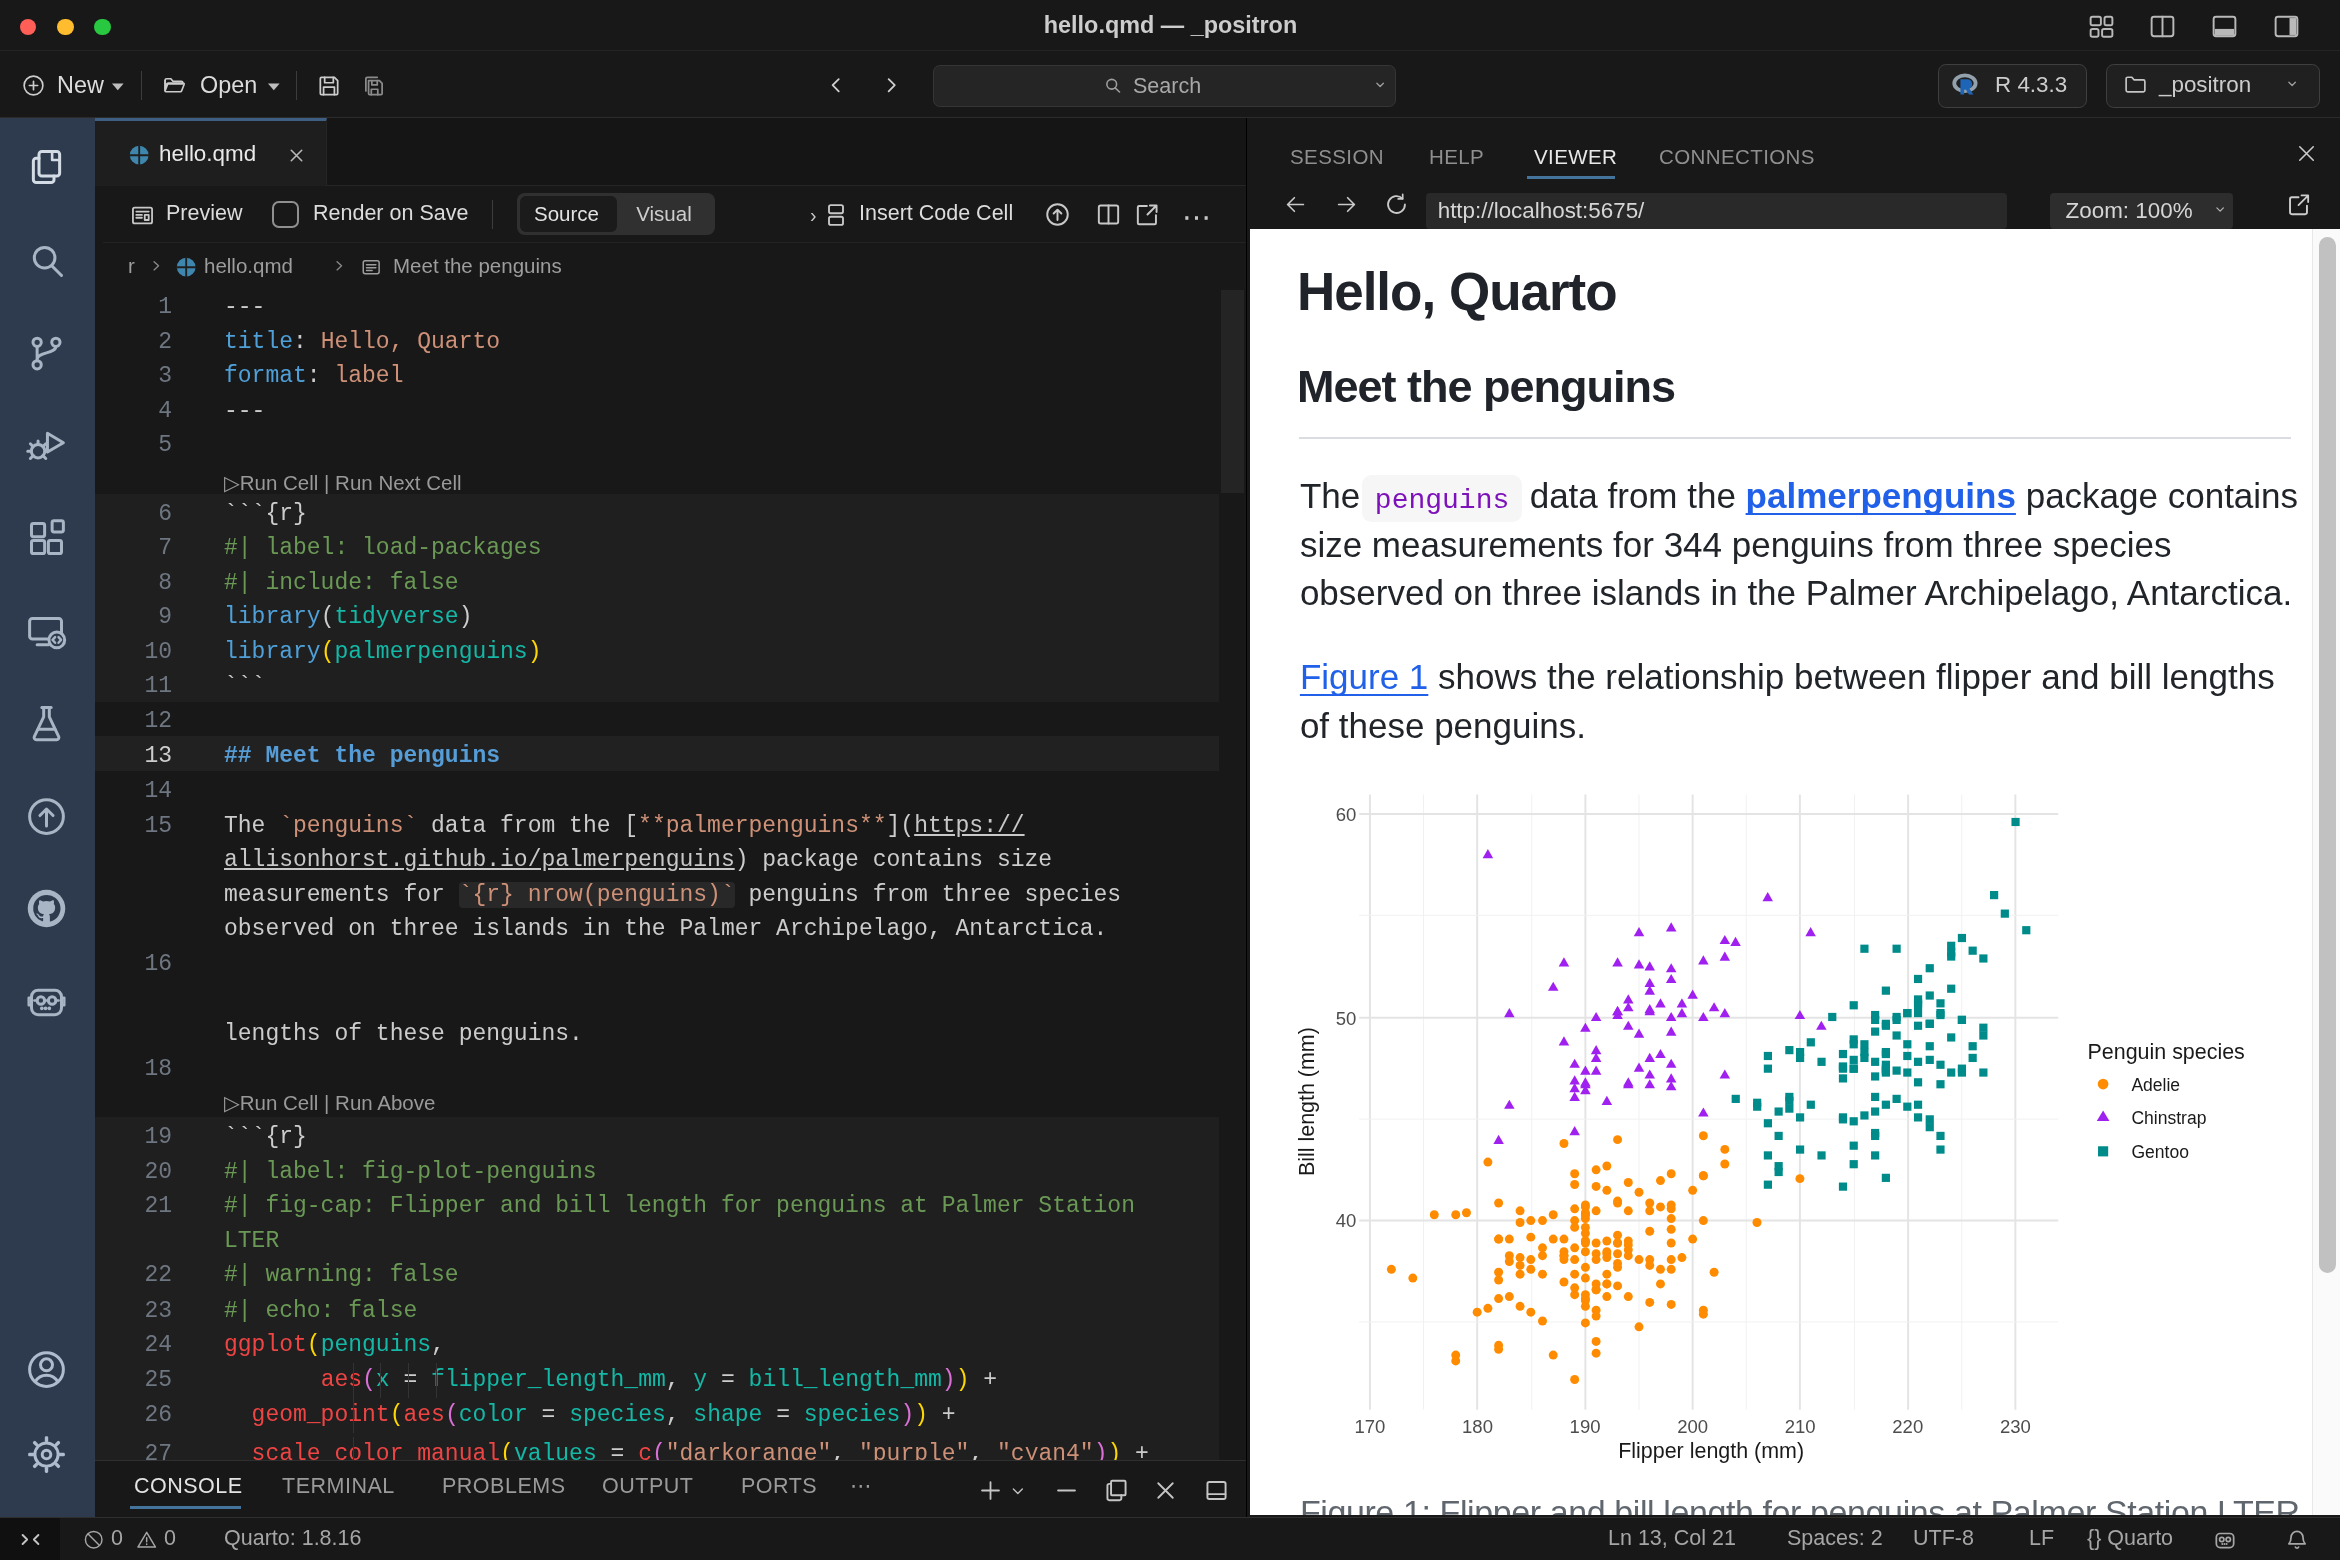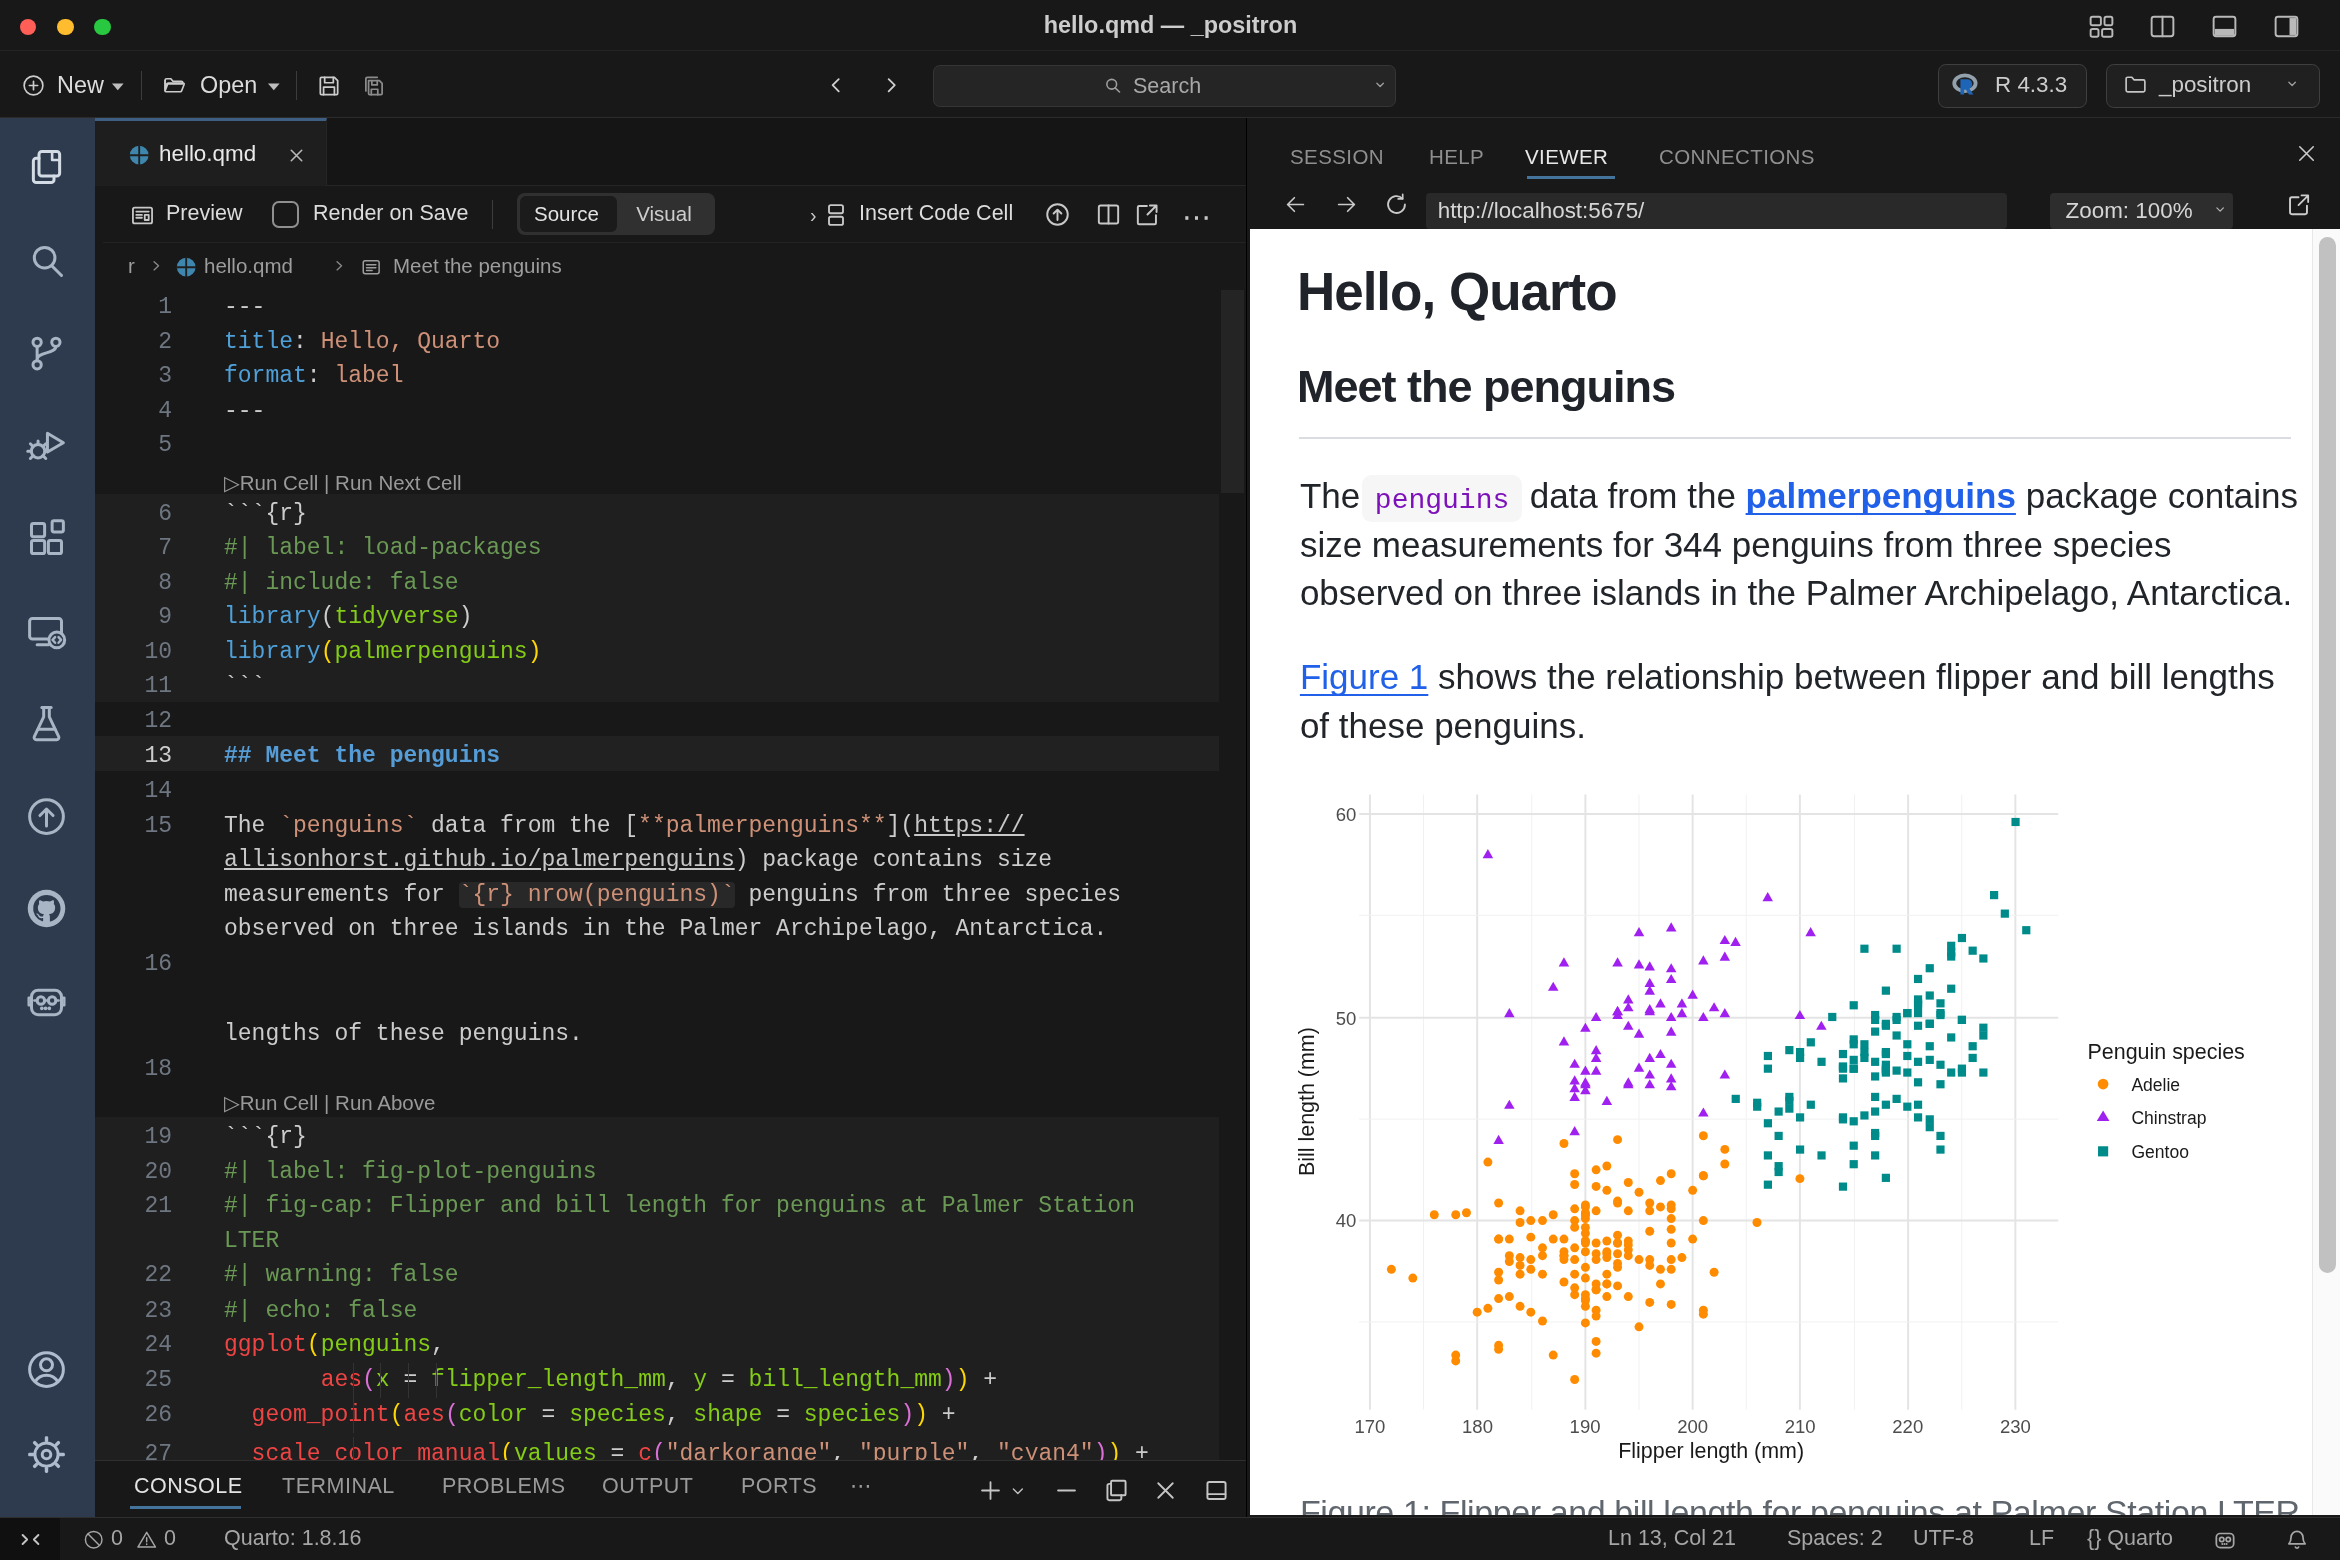--- a/index.html
+++ b/index.html
@@ -25,21 +25,21 @@
 #codearea{left:0;top:172px;width:1152px;height:1170px;background:#181818;overflow:hidden;}
 .cell{left:0;width:1124px;background:#1f1f1f;}
 .cline{left:0;width:1152px;height:35px;font-family:"Liberation Mono",monospace;font-size:23px;line-height:35px;white-space:pre;color:#ccc;}
 .lnum{position:absolute;left:0px;width:77px;text-align:right;color:#6e7681;}
 .ltxt{position:absolute;left:129px;}
 .runcell{color:#999;font-size:20.5px;font-family:"Liberation Sans",sans-serif;}
 .yk{color:#4fa0d8;}  
 .yv{color:#ce9178;}  
 .cm{color:#6a9955;}  
 .fn{color:#ef4444;}  
-.vb{color:#84cc16;}  
+.vb{color:#14b8a6;}  
 .b1{color:#ffd700;}  
 .b2{color:#da70d6;}  
 .hd{color:#569cd6;font-weight:bold;} 
 .at{color:#c586c0;}  
 .lk{text-decoration:underline;color:#c8c8c8;}
 .st{color:#ce9178;}
 .ig{position:absolute;width:1px;height:35px;background:#333;}
 #console{left:0;top:1342px;width:1152px;height:58px;background:#181818;border-top:1px solid #2f2f2f;text-align:center;}
 .ctab{top:0;height:58px;line-height:51px;color:#9a9a9a;font-size:21.5px;letter-spacing:0.5px;}
 
@@ -443,21 +443,21 @@
             <rect x="4.5" y="5" width="15" height="14" rx="1.5"></rect>
             <path d="M4.5 15h15" stroke-width="1.3"></path>
           </svg>
         </div>
 </div>
 </div>
 <div class="abs" id="rpanel">
 
  <div class="abs ptab" style="left:43px;">SESSION</div>
  <div class="abs ptab" style="left:182px;">HELP</div>
- <div class="abs ptab" style="left:278px;color:#e8e8e8;">VIEWER</div>
+ <div class="abs ptab" style="left:287px;color:#e8e8e8;">VIEWER</div>
  <div class="abs" style="left:280px;top:58px;width:88px;height:2.9px;background:#44749c;"></div>
  <div class="abs ptab" style="left:412px;">CONNECTIONS</div>
  <div class="abs" style="left:1046px;top:22.4px;color:#cccccc;">
         <svg class="abs" style="left:0px;top:0px;" width="27" height="27" viewBox="0 0 24 24" fill="none" stroke="currentColor" stroke-width="1.6" stroke-linecap="round" stroke-linejoin="round">
           <path d="M6 6l12 12M18 6L6 18" stroke-width="1.4"></path>
         </svg>
       </div>
  <div class="abs" id="urlrow">
   <div class="abs" style="left:35px;top:10.7px;color:#c9c9c9;">
           <svg class="abs" style="left:0px;top:0px;" width="27" height="27" viewBox="0 0 24 24" fill="none" stroke="currentColor" stroke-width="1.6" stroke-linecap="round" stroke-linejoin="round">

